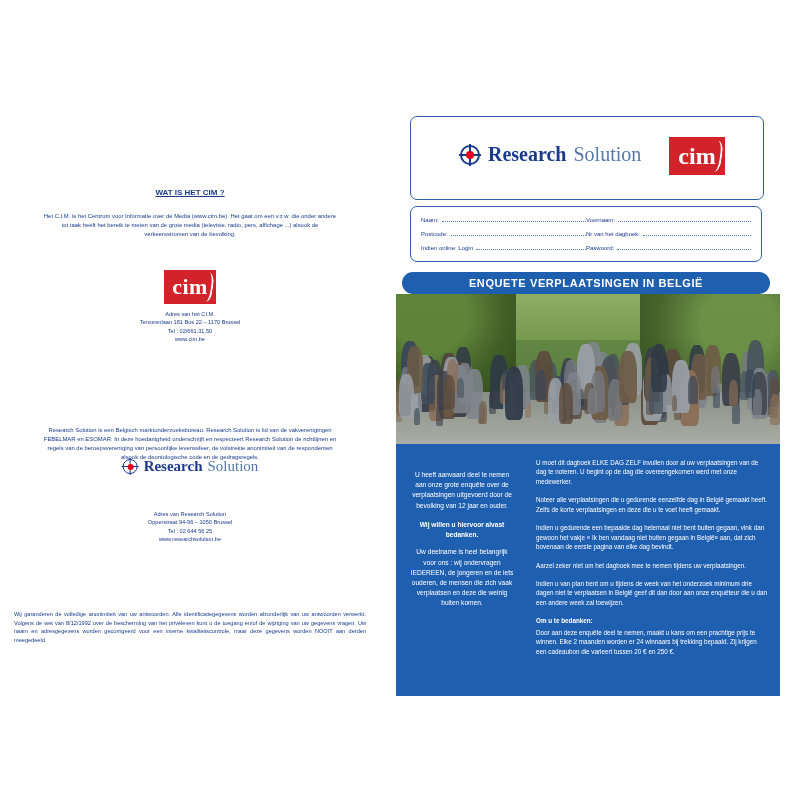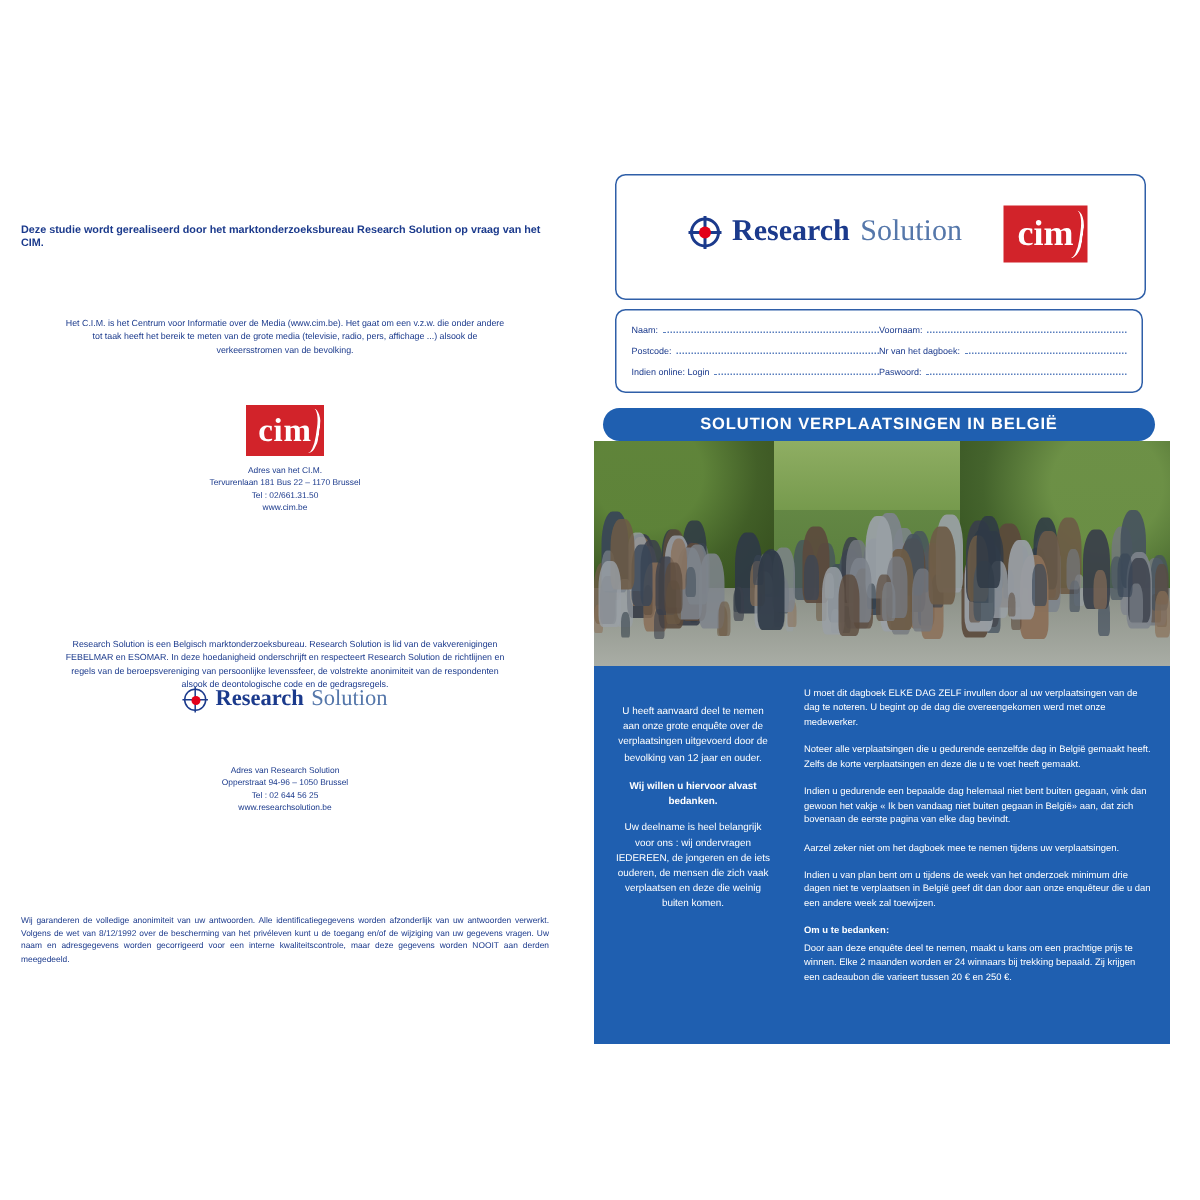--- a/index.html
+++ b/index.html
@@ -364,22 +364,22 @@
     background: #ffffff;
   }
   #notch-l { left: 8px; }
   #notch-r { left: 380px; }
 </style>
 </head>
 <body>
 
 <div id="left-page">
 
-  <div class="l-intro">Deze studie wordt gerealiseerd door het marktonderzoeksbureau Research Solution op vraag van het CIM.</div>
-
+
+  <div class="l-h1" id="l-h-cim">WAT IS HET CIM ?</div>
   <div class="l-body" id="l-cim-body">Het C.I.M. is het Centrum voor Informatie over de Media (www.cim.be).
 Het gaat om een v.z.w. die onder andere tot taak heeft het bereik te meten van de grote media (televisie, radio, pers, affichage ...) alsook de verkeersstromen van de bevolking.</div>
 
   <div class="cim-logo" id="l-cim-logo">
     <span>cim</span>
     <span class="swoosh"></span>
   </div>
 
   <div class="l-addr" id="l-cim-addr">
     <div>Adres van het CI.M.</div>
@@ -458,21 +458,21 @@
         <span class="form-label">Indien online: Login</span>
         <span class="form-line"></span>
       </div>
       <div class="form-field">
         <span class="form-label">Paswoord:</span>
         <span class="form-line"></span>
       </div>
     </div>
   </div>
 
-  <div id="r-title-bar">SOLUTION VERPLAATSINGEN IN BELGIË</div>
+  <div id="r-title-bar">ENQUETE VERPLAATSINGEN IN BELGIË</div>
 
   <div id="r-photo">
     <div class="sky"></div>
     <div class="trees-l"></div>
     <div class="trees-r"></div>
     <div class="ground"></div>
     <div class="crowd" id="crowd">
         <span style="left: 29.3279%; width: 13.56px; height: 39.8822px; bottom: 19.5225px; background: rgb(126, 132, 140); opacity: 0.79;"></span>
         <span style="left: 51.8619%; width: 14.5817px; height: 42.8874px; bottom: 31.3162px; background: rgb(126, 132, 140); opacity: 0.82;"></span>
         <span style="left: 97.7426%; width: 6.45401px; height: 18.9824px; bottom: 7.54682px; background: rgb(91, 74, 60); opacity: 0.58;"></span>

